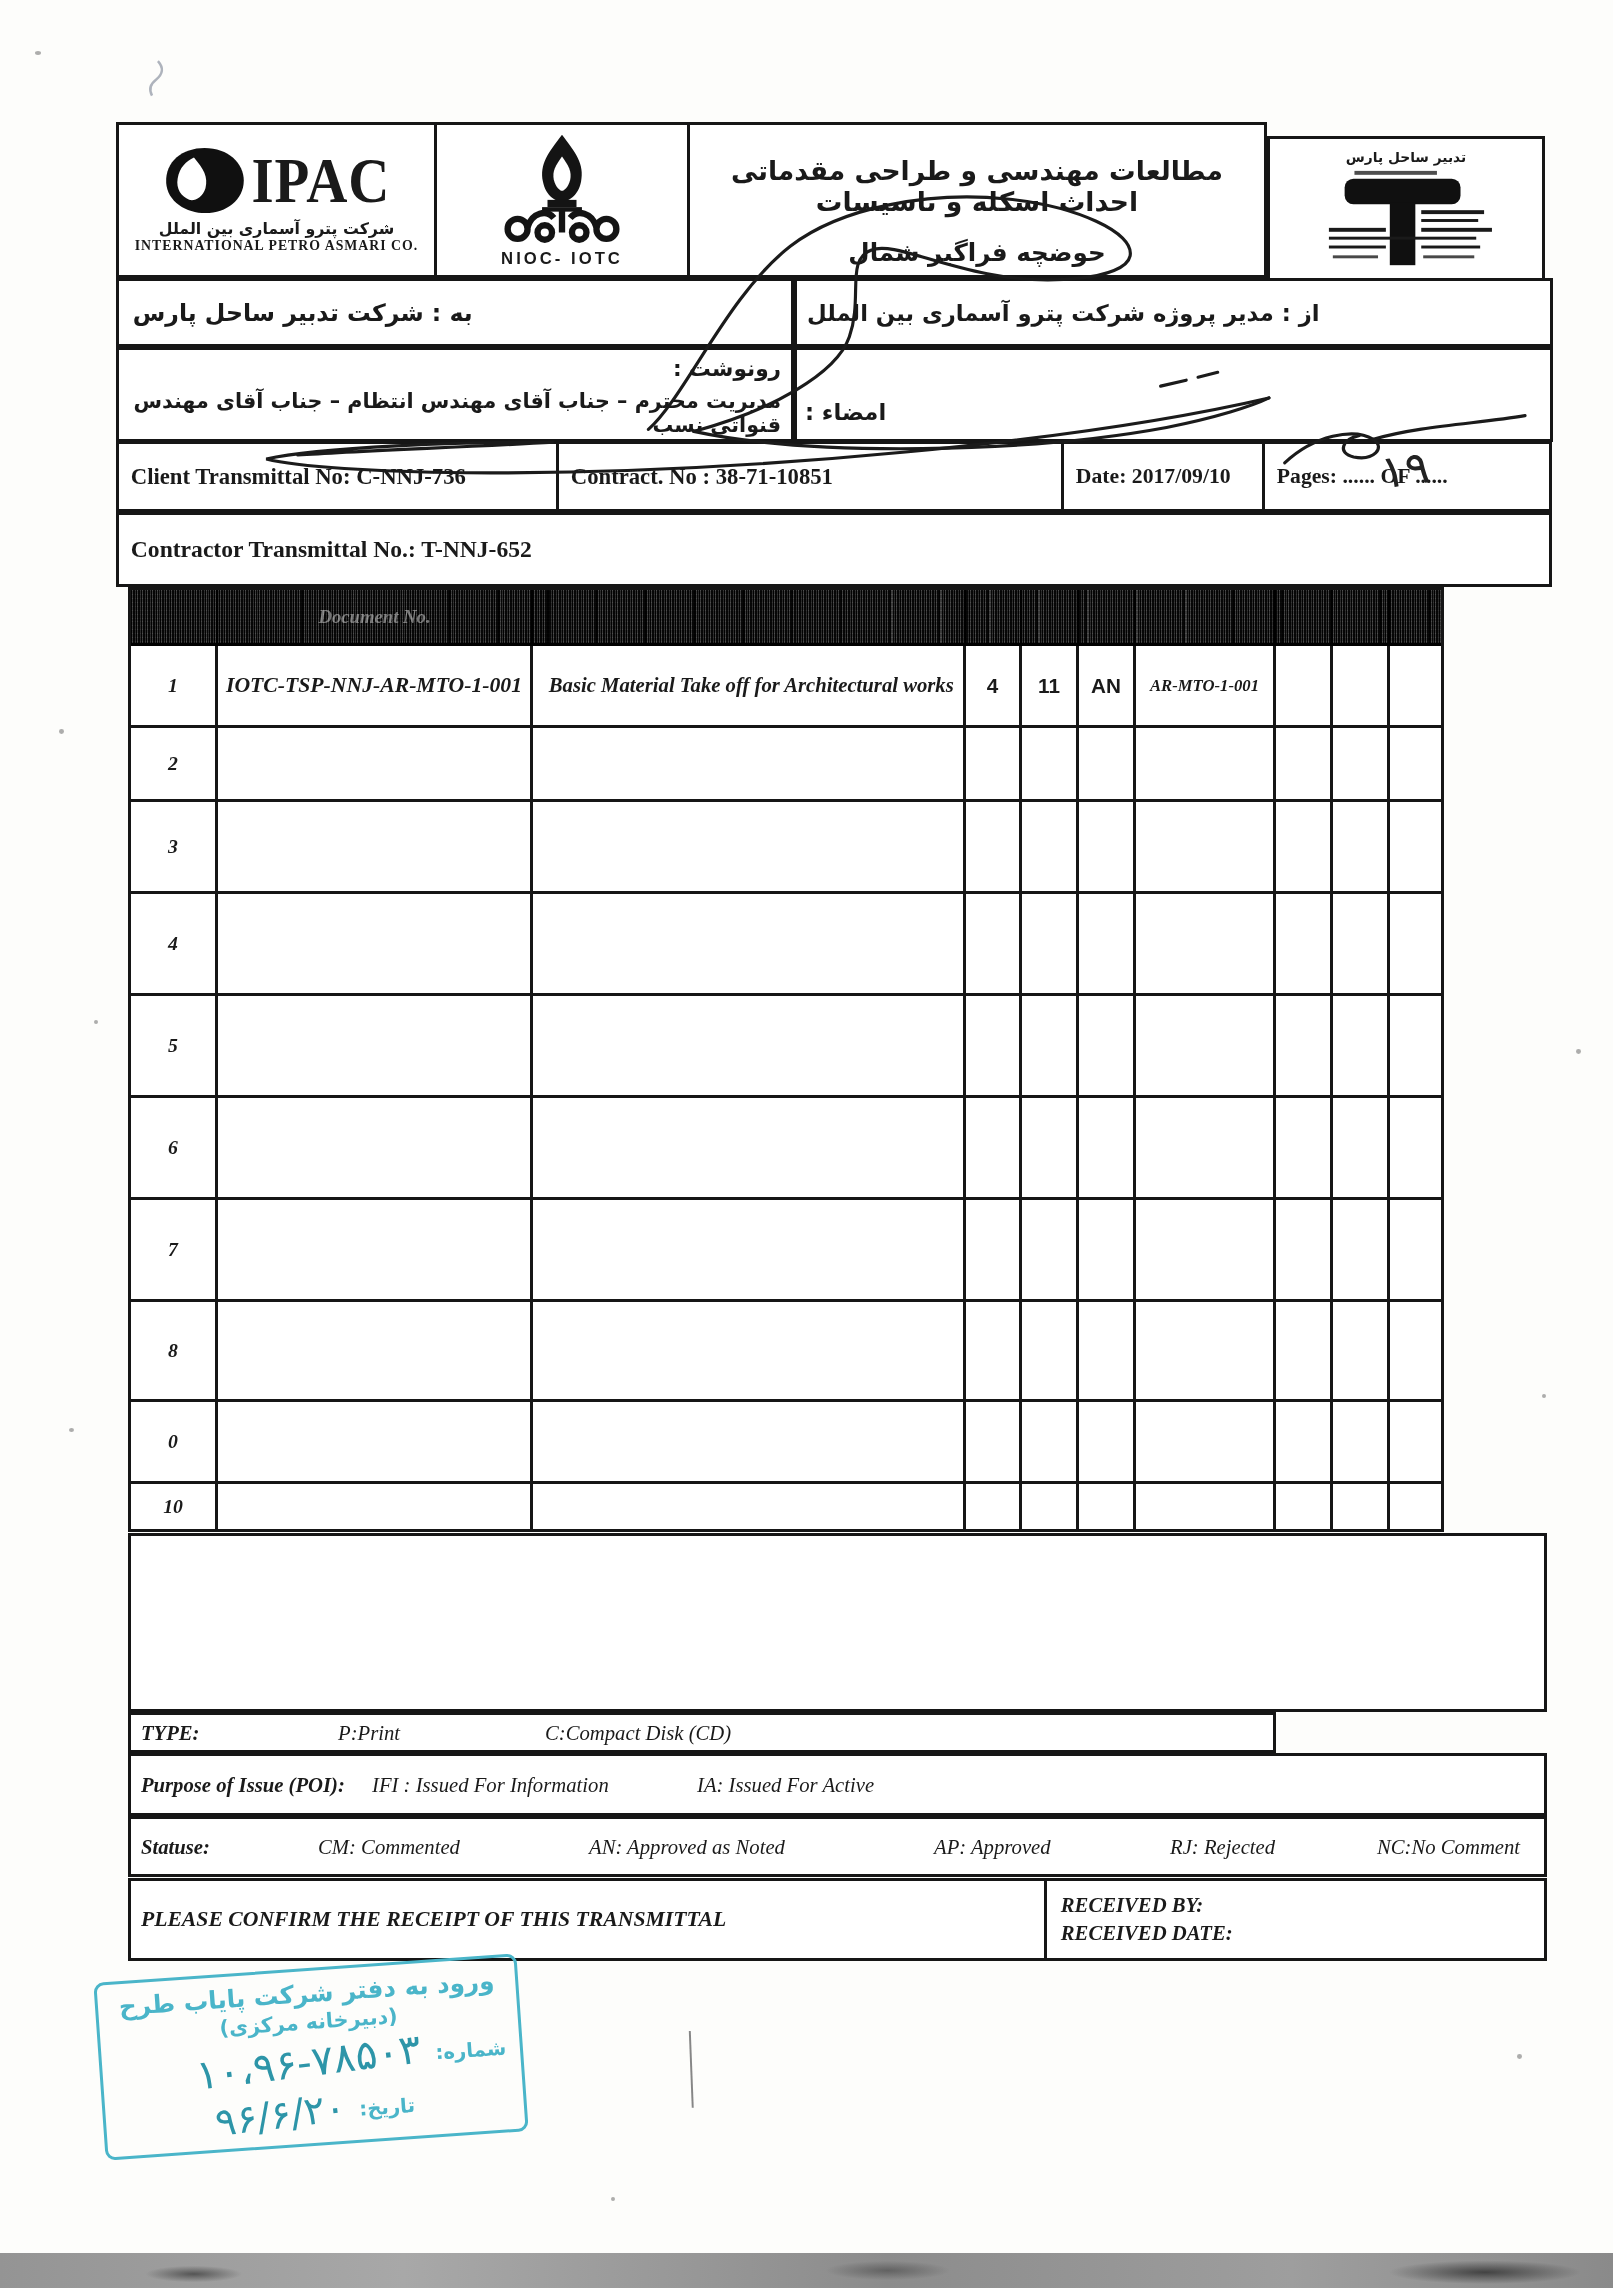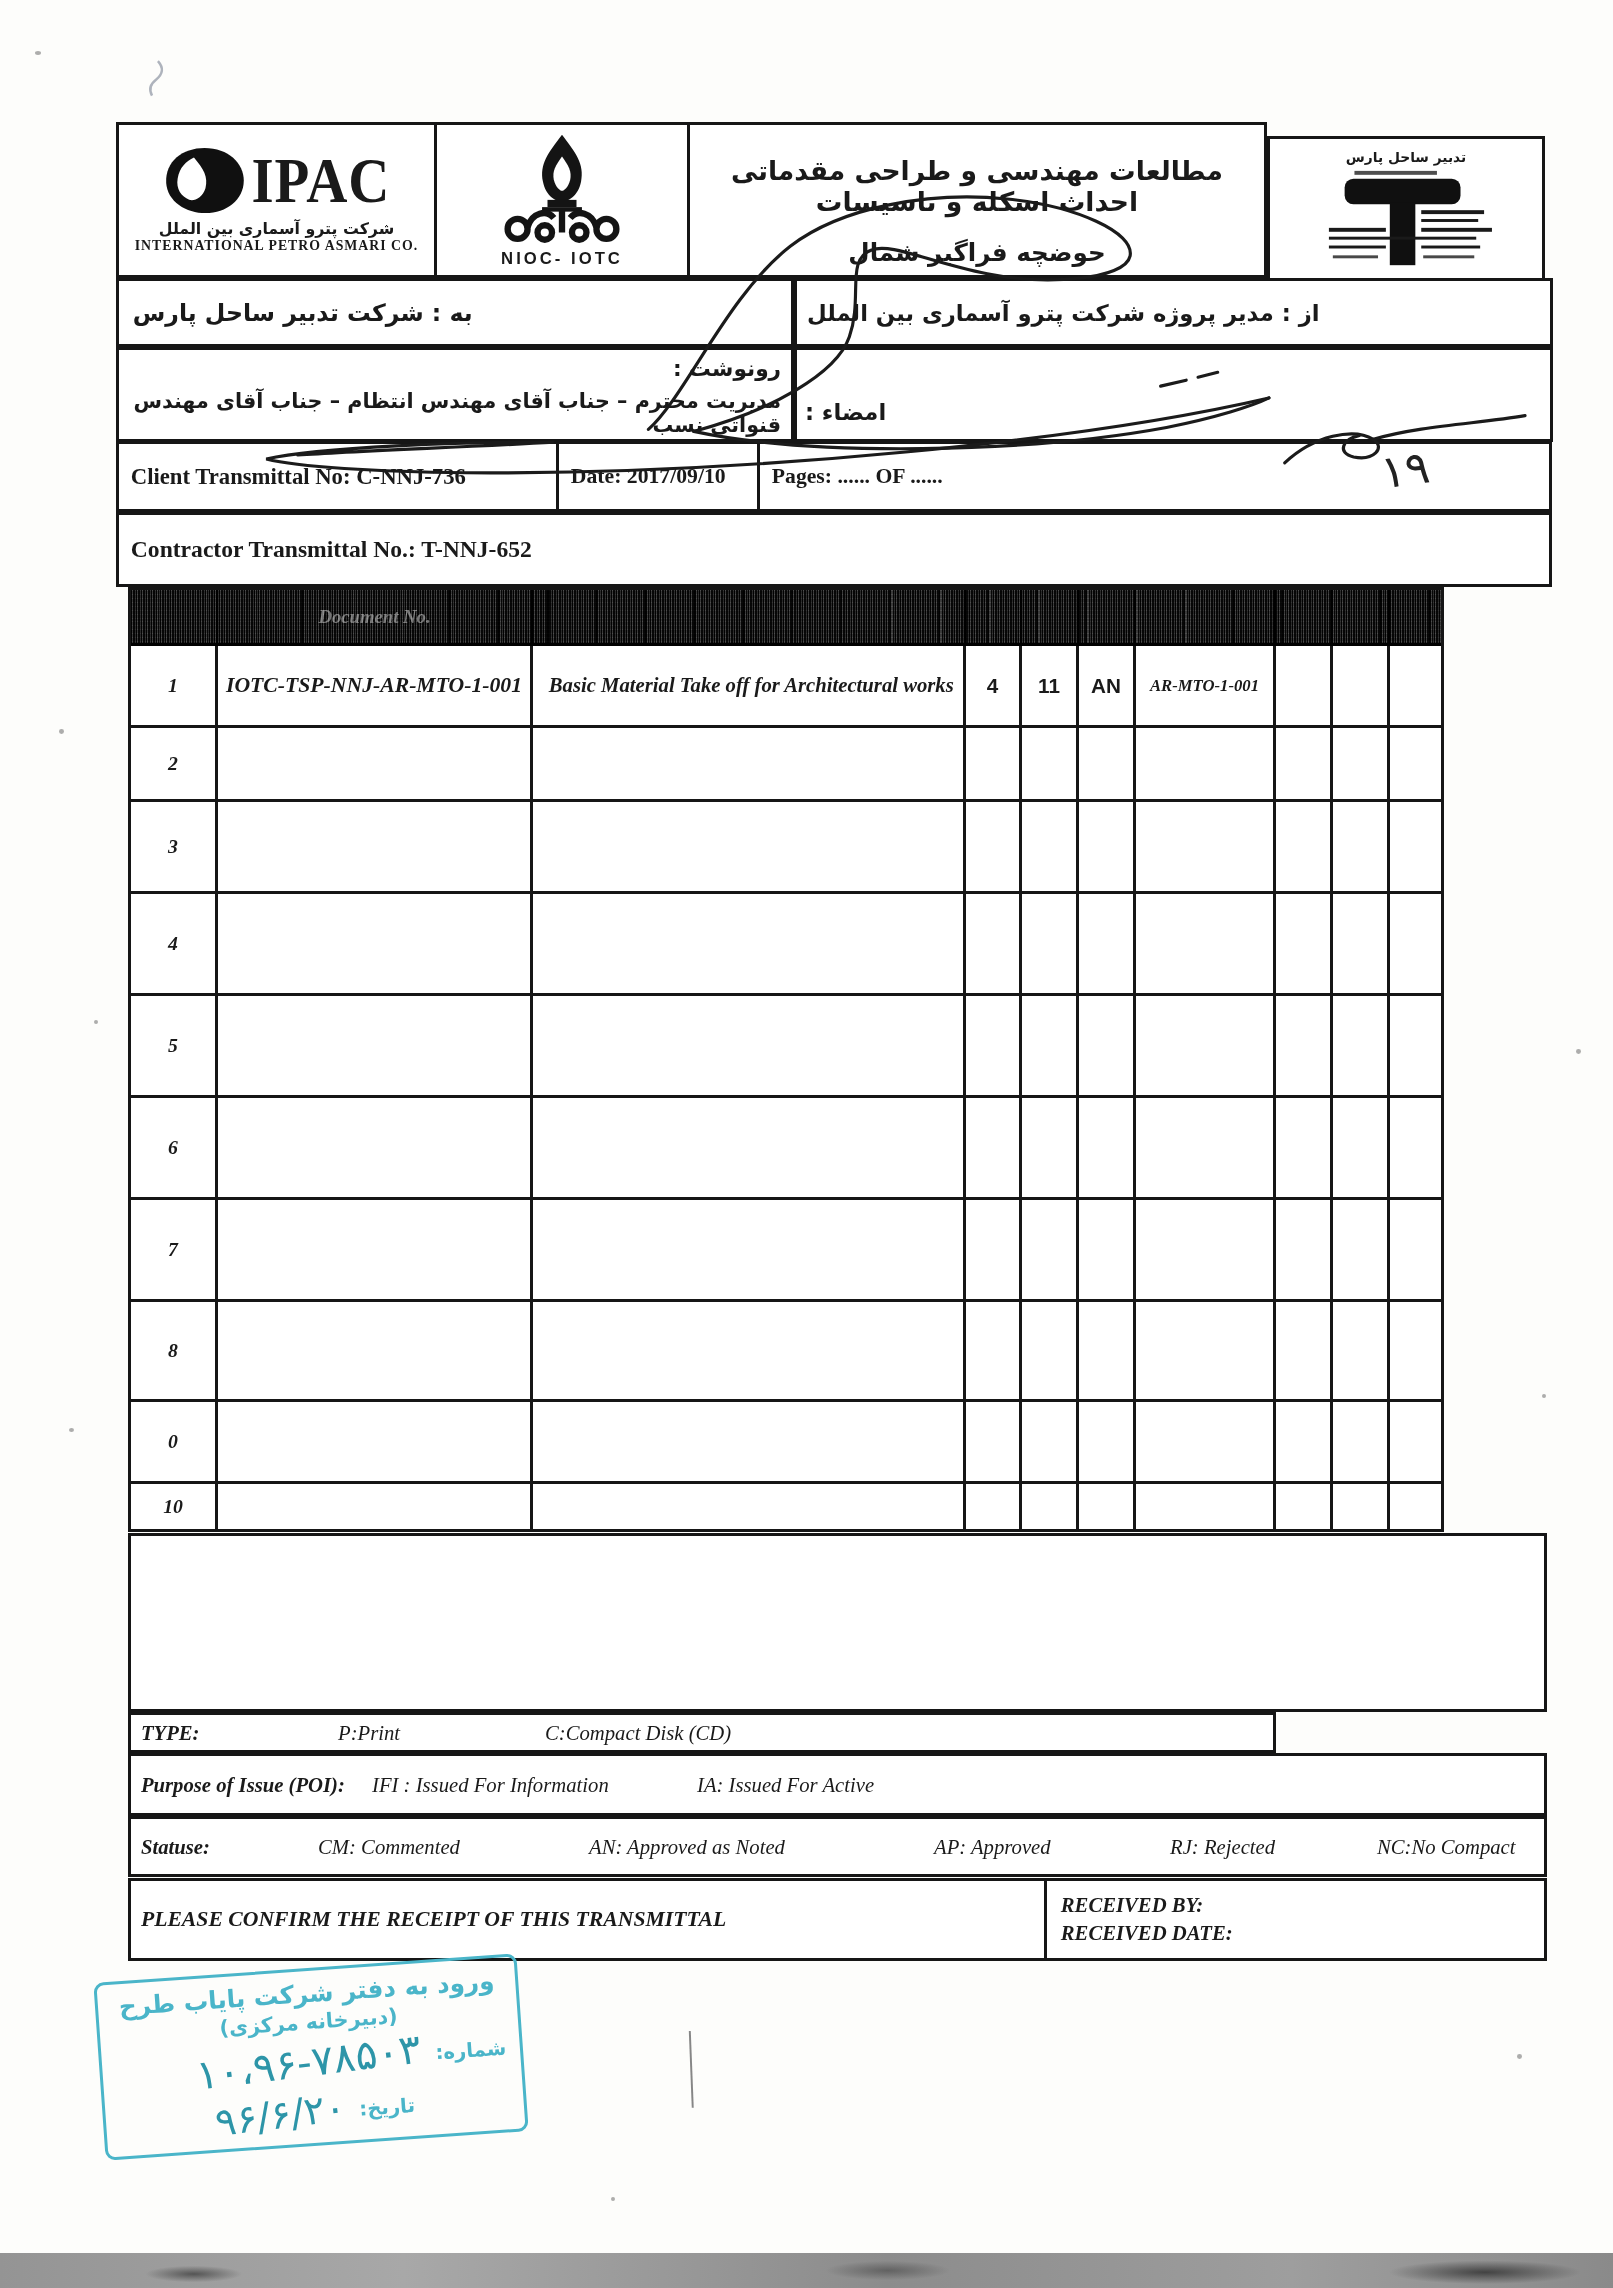--- a/index.html
+++ b/index.html
@@ -160,20 +160,21 @@
   <div class="abs bdr cc-box" style="left:116px;top:347px;width:678px;height:95px;">
     <div class="cc-label">رونوشت :</div>
     <div class="cc-body">مدیریت محترم – جناب آقای مهندس انتظام – جناب آقای مهندس قنواتی نسب</div>
   </div>
   <div class="abs bdr rtl-row" style="left:794px;top:347px;width:759px;height:95px;align-items:flex-end;padding-bottom:13.8px;">
     <span class="sig-label" style="padding-left:7.9px;">امضاء :</span>
   </div>
 
   <div class="abs bdr meta-row" style="left:116px;top:441px;width:1436px;height:71px;">
     <div class="meta-cell" style="width:440px;">Client  Transmittal  No: C-NNJ-736</div>
+    <div class="meta-cell" style="width:505px;">Contract. No :   38-71-10851</div>
     <div class="meta-cell" style="width:201px;font-size:21.7px;">Date: 2017/09/10</div>
     <div class="meta-cell" style="flex:1;font-size:21.7px;">Pages: ......    OF ......</div>
   </div>
 
   <div class="abs bdr contractor" style="left:116px;top:512px;width:1436px;height:75px;">Contractor Transmittal No.:   T-NNJ-652</div>
 
   <div class="abs bdr tbl" style="left:128px;top:587px;width:1316px;">
     <div class="thead">
       <div class="th c-no"></div>
       <div class="th c-doc">
@@ -323,21 +324,21 @@
     <span class="lbl" style="left:9.9px;">Purpose of Issue (POI):</span>
     <span style="left:241px;">IFI : Issued For Information</span>
     <span style="left:566px;">IA: Issued For Active</span>
   </div>
   <div class="abs bdr leg" style="left:128px;top:1816px;width:1419px;height:61px;">
     <span class="lbl" style="left:9.9px;">Statuse:</span>
     <span style="left:187px;">CM: Commented</span>
     <span style="left:458px;">AN: Approved as Noted</span>
     <span style="left:803px;">AP: Approved</span>
     <span style="left:1039px;">RJ: Rejected</span>
-    <span style="left:1246px;">NC:No Compact</span>
+    <span style="left:1246px;">NC:No Comment</span>
   </div>
 
   <div class="abs bdr confirm-row" style="left:128px;top:1878px;width:1419px;height:83px;">
     <div class="confirm-cell" style="width:916px;">PLEASE CONFIRM THE RECEIPT OF THIS TRANSMITTAL</div>
     <div class="recv-cell">
       <span>RECEIVED BY:</span>
       <span>RECEIVED DATE:</span>
     </div>
   </div>
 

